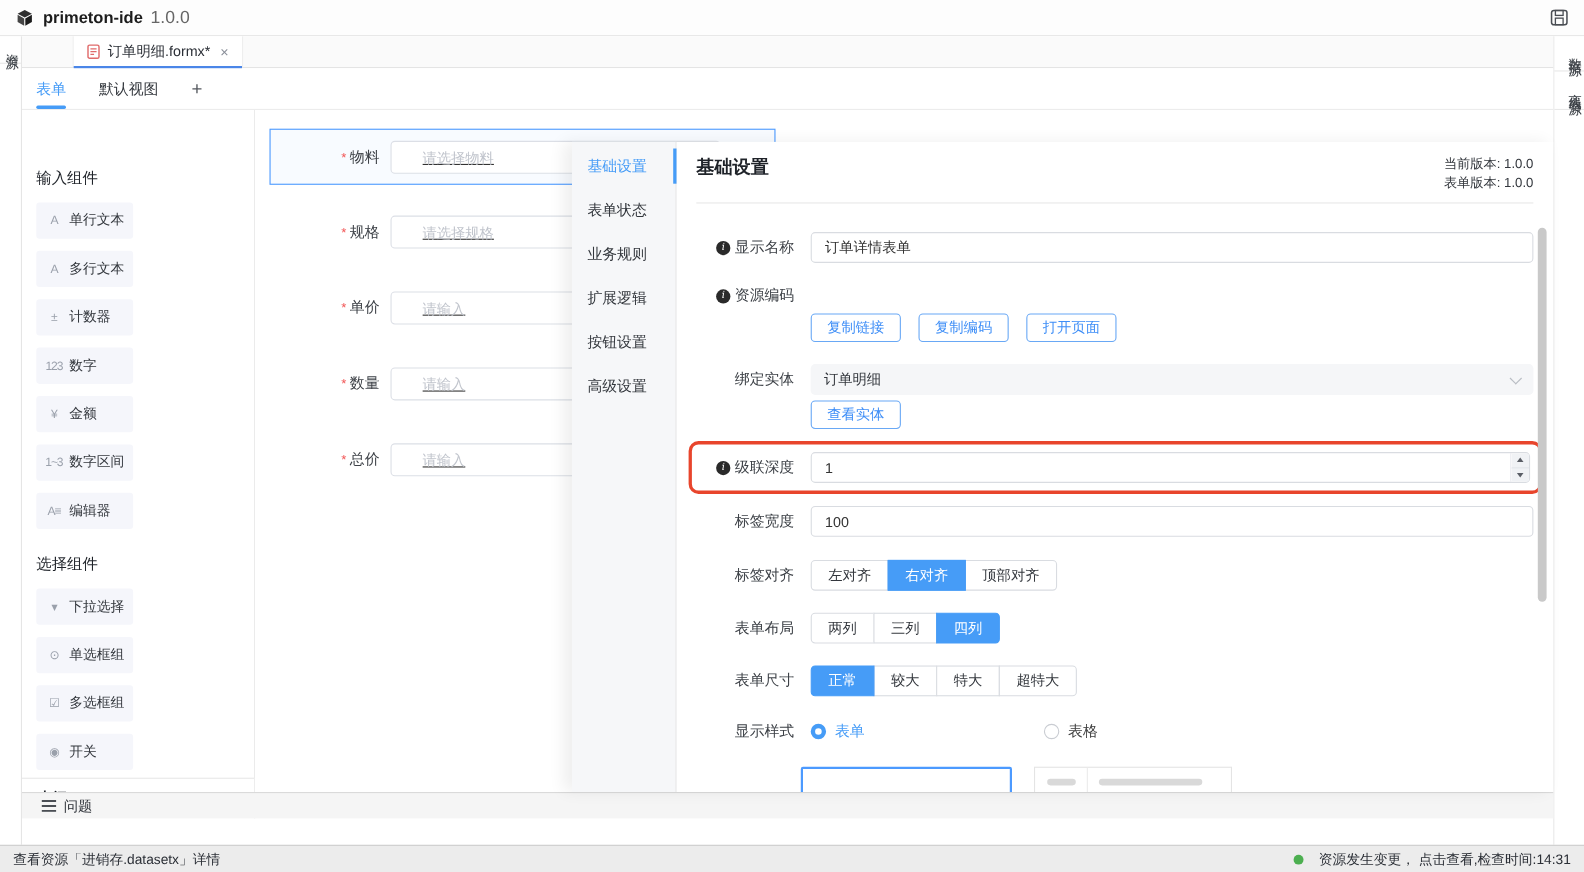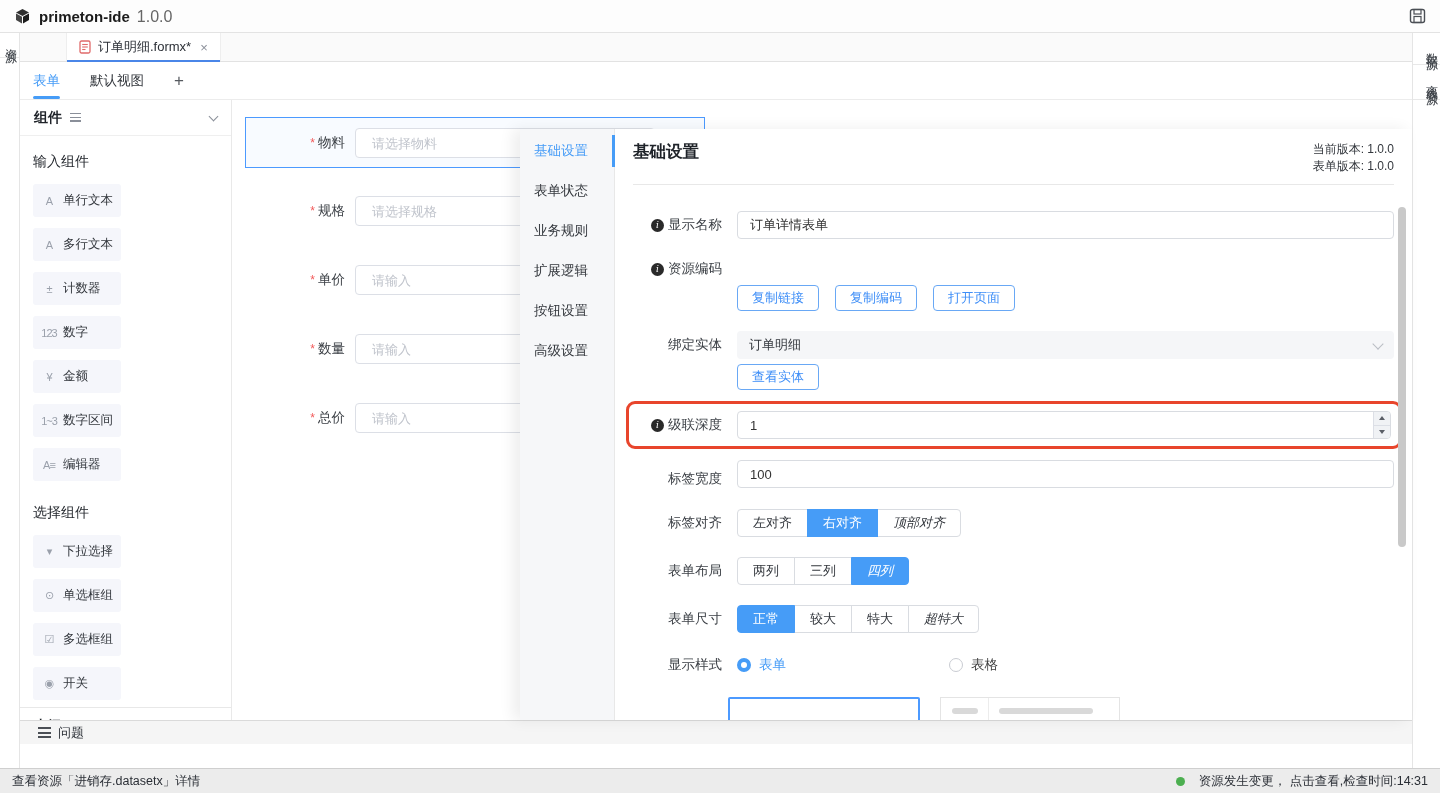--- a/index.html
+++ b/index.html
@@ -73,22 +73,22 @@
   .info::before { content:"i"; }
 
   
   .canvas { flex:1; position:relative; background:#fff; }
   .sel-box { position:absolute; left:13px; top:17px; width:460px; height:51px;
     border:1px solid #4C9AFF; background:#f8fbff; }
   .cfield { position:absolute; left:13px; display:flex; align-items:center; height:30px; }
   .cfield .flabel { width:100px; text-align:right; font-size:13.5px; color:#3c4046; }
   .cfield .star { color:#f25a5a; margin-right:3px; font-size:12px; }
   .cfield input { margin-left:10px; width:300px; height:30px; border:1px solid #dcdfe6; border-radius:4px;
-    padding:0 16px; font-size:13px; color:#333; outline:none; background:#fff;
-    font-family:"Liberation Sans","DejaVu Sans",sans-serif; }
+    padding:0 28px; font-size:13px; color:#333; outline:none; background:#fff;
+    font-family:"Liberation Sans","DejaVu Sans",sans-serif;text-decoration:underline; }
   .cfield input::placeholder { color:#c0c4cc; }
 
   
   .drawer { position:absolute; left:500px; top:29px; right:0; bottom:24px; background:#fff;
     display:flex; z-index:5; box-shadow:-7px 0 14px rgba(0,0,0,0.07); }
   .smenu { width:95px; background:#f6f7f9; border-right:1px solid #e8e8e8; padding-top:2px; }
   .smenu-item { height:40px; display:flex; align-items:center; padding-left:14px; font-size:13.5px;
     color:#33373d; cursor:pointer; position:relative; }
   .smenu-item.active { color:#469CF7; }
   .smenu-item.active::after { content:""; position:absolute; right:-1px; top:4px; bottom:4px; width:3px; background:#469CF7; }
@@ -116,21 +116,21 @@
   .spinner { position:absolute; right:1px; top:1px; bottom:1px; width:17px; border-left:1px solid #dcdfe6;
     display:flex; flex-direction:column; border-radius:0 3px 3px 0; overflow:hidden; }
   .spin { flex:1; background:#f0f2f5; display:flex; align-items:center; justify-content:center; cursor:pointer; }
   .spin.up { border-bottom:1px solid #dcdfe6; }
   .tri-up { width:0; height:0; border-left:3.5px solid transparent; border-right:3.5px solid transparent; border-bottom:4.5px solid #5a5e66; }
   .tri-down { width:0; height:0; border-left:3.5px solid transparent; border-right:3.5px solid transparent; border-top:4.5px solid #5a5e66; }
   .seg { display:flex; }
   .seg .opt { height:28px; padding:0 15px; border:1px solid #d9dce1; background:#fff; color:#33373d;
     display:flex; align-items:center; font-size:13px; cursor:pointer; margin-left:-1px; position:relative; }
   .seg .opt:first-child { border-radius:4px 0 0 4px; margin-left:0; }
-  .seg .opt:last-child { border-radius:0 4px 4px 0;font-style:italic; }
+  .seg .opt:last-child { border-radius:0 4px 4px 0; }
   .seg .opt.sel { background:#469CF7; border-color:#469CF7; color:#fff; z-index:1; }
   .radio { width:14px; height:14px; border-radius:50%; border:1px solid #c9ccd2; background:#fff; display:inline-block; }
   .radio.on { border:4px solid #469CF7; }
   .rlabel { margin-left:8px; font-size:13.5px; color:#404040; }
   .rlabel.on { color:#469CF7; }
   .previews { margin-top:22px; margin-left:95px; display:flex; gap:20px; align-items:flex-start; }
   .thumb { background:#fff; }
   .thumb.form { width:192px; border:2px solid #4C9AFF; border-radius:2px; padding:12px 14px; }
   .thumb.table { width:180px; border:1px solid #e4e4e4; }
   .skbar { height:6px; background:#d9d9d9; border-radius:3px; }
@@ -203,26 +203,20 @@
 
     <div class="viewtabs">
       <span class="vtab active">表单</span>
       <span class="vtab">默认视图</span>
       <span class="vtab-add">+</span>
     </div>
 
     <div class="wbody">
 
       <div class="cpanel">
-        <div class="cpanel-header">
-          <span class="htitle">组件</span>
-          <span class="burger"></span>
-          <span class="hspacer"></span>
-          <span class="chev down"></span>
-        </div>
 
         <div class="cscroll">
           <div class="csec-title mt14">输入组件</div>
           <div class="cgrid">
             <div class="pill">
                 <span class="ic">A</span>
                 <span>单行文本</span>
               </div>
             <div class="pill">
                 <span class="ic">A</span>
@@ -382,21 +376,21 @@
                       </span>
                     <span class="spin">
                         <span class="tri-down"></span>
                       </span>
                   </span>
                 </span>
               </span>
             </div>
           </div>
 
-          <div class="srow" style="margin-top:11px;align-items:flex-end;">
+          <div class="srow" style="margin-top:11px;">
             <span class="slabel">
                 <span>标签宽度</span>
               </span>
             <span class="sctrl">
                 <input class="tinput" value="100" style="">
               </span>
           </div>
 
           <div class="srow" style="margin-top:21px;">
             <span class="slabel">

